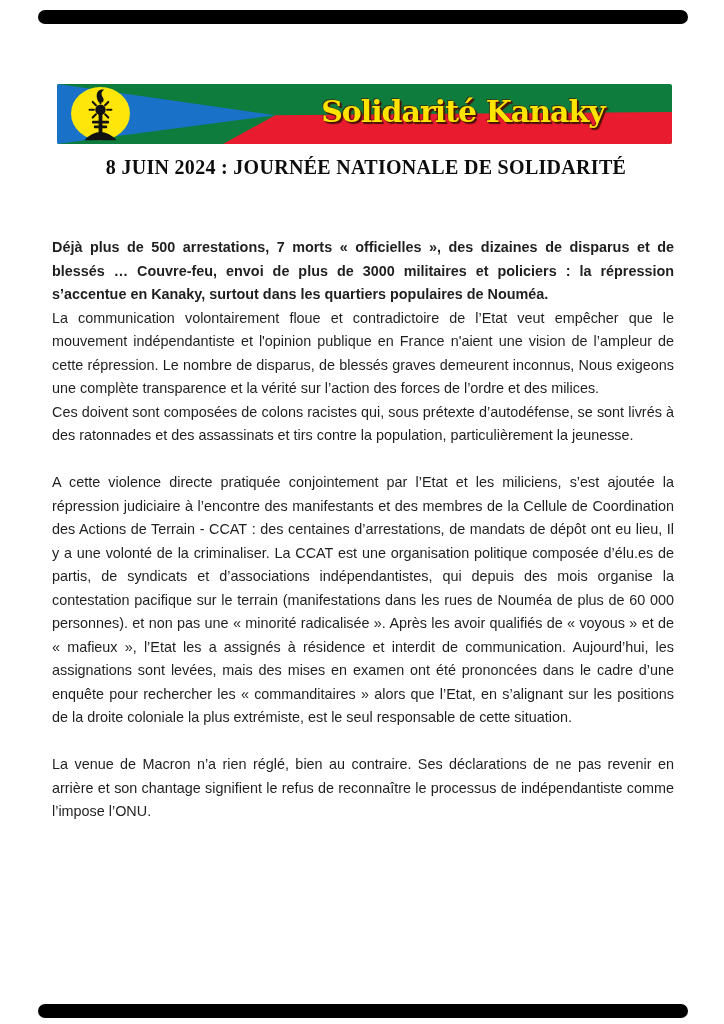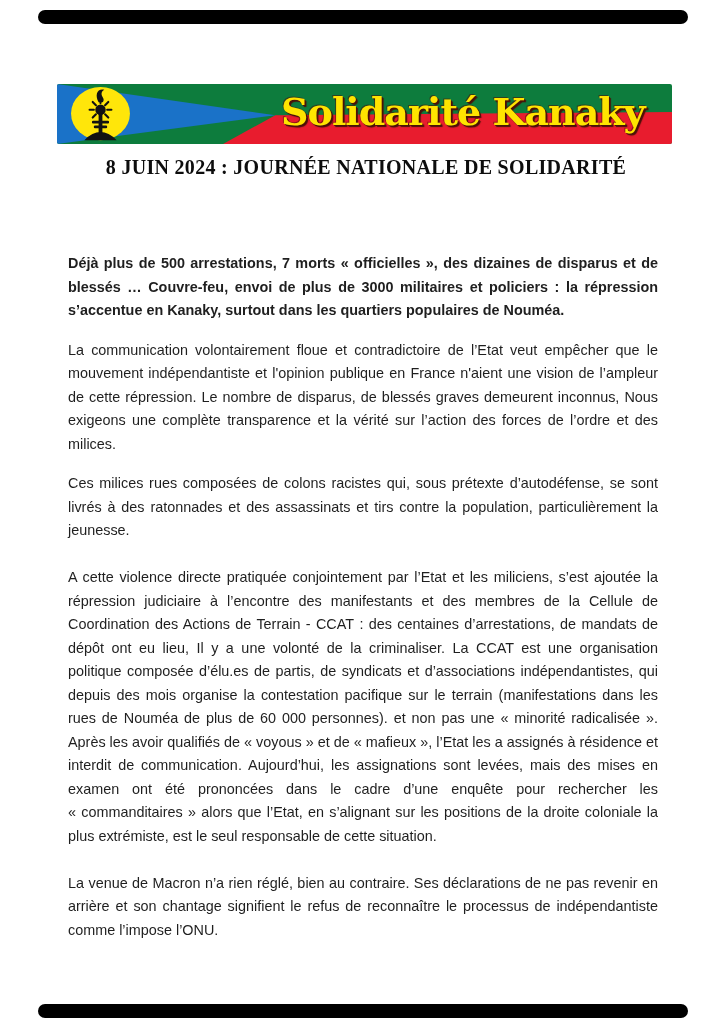--- a/index.html
+++ b/index.html
@@ -48,21 +48,21 @@
     left: 12px; top: 2px;
     width: 63px; height: 57px;
   }
   .banner-title {
     position: absolute;
     left: 33%; right: 1%;
     top: 27px; transform: translateY(-50%);
     text-align: center;
     font-family: "DejaVu Serif", "Liberation Serif", serif;
     font-weight: bold;
-    font-size: 38px;
+    font-size: 30px;
     letter-spacing: -1px;
     white-space: nowrap;
     color: var(--banner-text-color, #ffe400);
     text-shadow:
       1px 1px 0 var(--banner-text-shadow, #4a1108),
       2px 2px 1px var(--banner-text-shadow, #4a1108),
       -1px -1px 0 rgba(74, 17, 8, 0.55);
   }
 
   
@@ -81,21 +81,21 @@
   .doc-title span { display: block; padding-left: 8px; }
 
   
   .body-text {
     position: absolute;
     left: 52px; width: 622px; top: 236px;
     font-size: 14.4px;
     line-height: 23.5px;
     color: #1f1f1f;
   }
-  .para { margin: 16px; text-align: justify; }
+  .para { margin: 0; text-align: justify; }
   .para.bold { font-weight: bold; }
   .para.gap { margin-top: 23.5px; }
 </style>
 </head>
 <body>
 
 <div class="page">
 
   <div class="rule top"></div>
 
@@ -128,20 +128,20 @@
     <div class="banner-title">Solidarité Kanaky</div>
   </div>
 
   <h1 class="doc-title">
     <span>8 JUIN 2024 : JOURNÉE NATIONALE DE SOLIDARITÉ</span>
   </h1>
 
   <div class="body-text">
       <p class="para bold">Déjà plus de 500 arrestations, 7 morts «&nbsp;officielles&nbsp;», des dizaines de disparus et de blessés … Couvre-feu, envoi de plus de 3000 militaires et policiers&nbsp;: la répression s’accentue en Kanaky, surtout dans les quartiers populaires de Nouméa.</p>
       <p class="para">La communication volontairement floue et contradictoire de l’Etat veut empêcher que le mouvement indépendantiste et l'opinion publique en France n'aient une vision de l’ampleur de cette répression. Le nombre de disparus, de blessés graves demeurent inconnus, Nous exigeons une complète transparence et la vérité sur l’action des forces de l’ordre et des milices.</p>
-      <p class="para">Ces milices rues composées de colons racistes qui, sous prétexte d’autodéfense, se sont livrés à des ratonnades et des assassinats et tirs contre la population, particulièrement la jeunesse.</p>
+      <p class="para">Ces doivent sont composées de colons racistes qui, sous prétexte d’autodéfense, se sont livrés à des ratonnades et des assassinats et tirs contre la population, particulièrement la jeunesse.</p>
       <p class="para gap">A cette violence directe pratiquée conjointement par l’Etat et les miliciens, s’est ajoutée la répression judiciaire à l’encontre des manifestants et des membres de la Cellule de Coordination des Actions de Terrain - CCAT&nbsp;: des centaines d’arrestations, de mandats de dépôt ont eu lieu, Il y a une volonté de la criminaliser. La CCAT est une organisation politique composée d’élu.es de partis, de syndicats et d’associations indépendantistes, qui depuis des mois organise la contestation pacifique sur le terrain (manifestations dans les rues de Nouméa de plus de 60 000 personnes). et non pas une «&nbsp;minorité radicalisée&nbsp;». Après les avoir qualifiés de «&nbsp;voyous&nbsp;» et de «&nbsp;mafieux&nbsp;», l’Etat les a assignés à résidence et interdit de communication. Aujourd’hui, les assignations sont levées, mais des mises en examen ont été prononcées dans le cadre d’une enquête pour rechercher les «&nbsp;commanditaires&nbsp;» alors que l’Etat, en s’alignant sur les positions de la droite coloniale la plus extrémiste, est le seul responsable de cette situation.</p>
       <p class="para gap">La venue de Macron n’a rien réglé, bien au contraire. Ses déclarations de ne pas revenir en arrière et son chantage signifient le refus de reconnaître le processus de indépendantiste comme l’impose l’ONU.</p>
     </div>
 
   <div class="rule bottom"></div>
 
 </div>
 
 </body></html>

